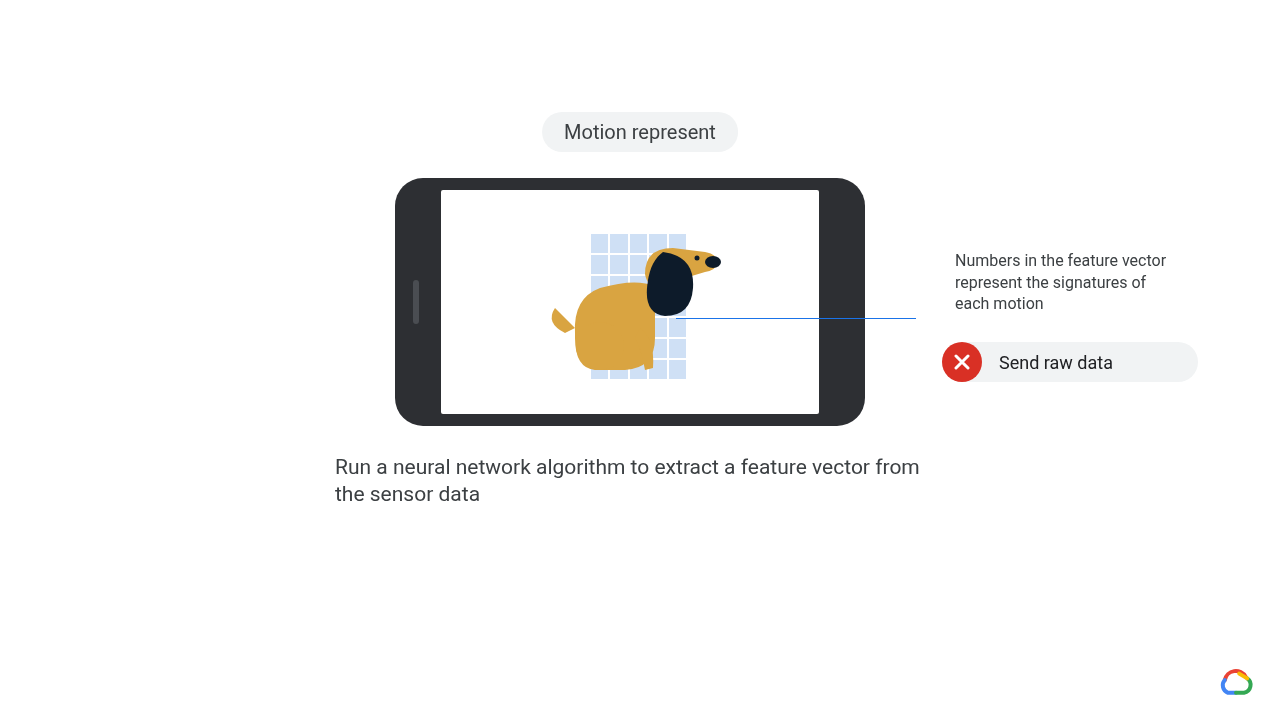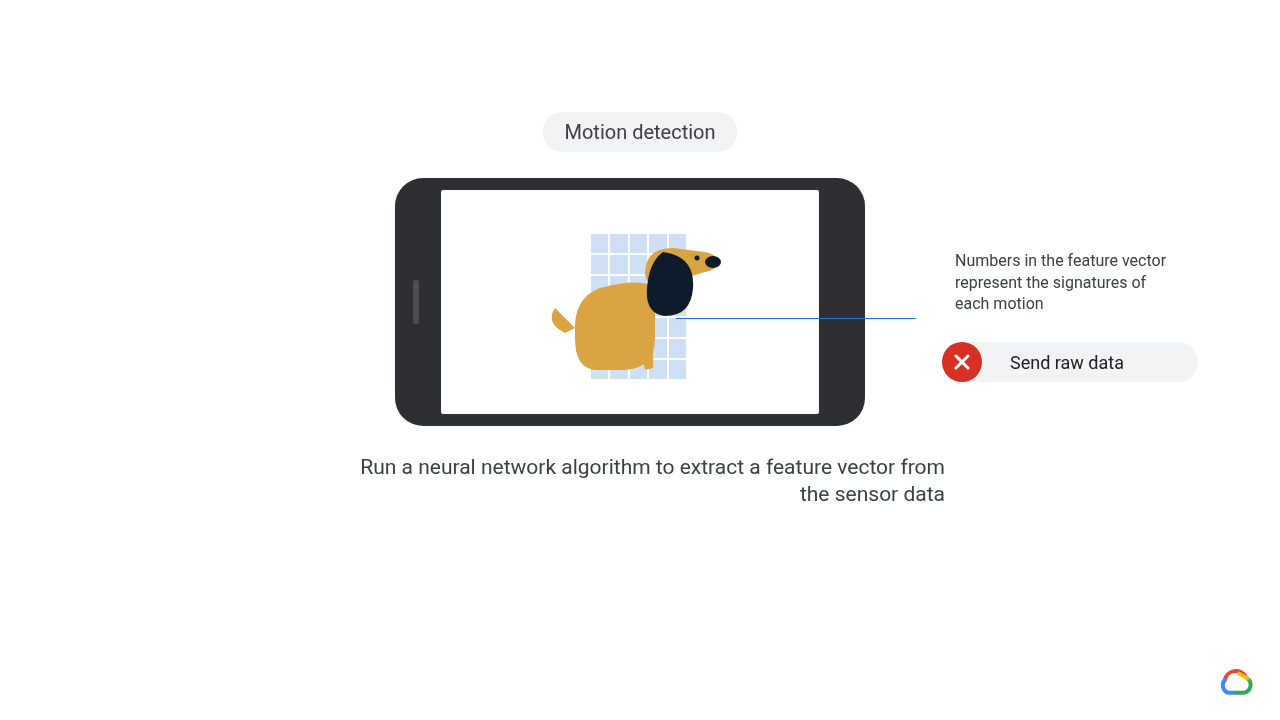--- a/index.html
+++ b/index.html
@@ -73,21 +73,21 @@
     top: 48px;
     width: 190px;
     height: 150px;
   }
   .caption {
     position: absolute;
     top: 454px;
     left: 50%;
     transform: translateX(-50%);
     width: 610px;
-    text-align: right;
+    text-align: left;
     color: #3c4043;
     font-size: 21px;
     line-height: 1.3;
   }
   .annotation-line {
     position: absolute;
     top: 318px;
     left: 676px;
     width: 240px;
     height: 0;
@@ -120,37 +120,37 @@
     background: #d93025;
     color: #fff;
     display: flex;
     align-items: center;
     justify-content: center;
     font-size: 20px;
     font-weight: bold;
     flex: none;
   }
   .option .label {
-    margin-left: 28px;
+    margin-left: 17px;
     color: #202124;
     font-size: 18px;
   }
   .logo {
     position: absolute;
     right: 24px;
     bottom: 24px;
     width: 40px;
     height: 32px;
   }
 </style>
 </head>
 <body>
 
 <div class="pill">
-  <span>Motion detection</span>
+  <span>Motion represent</span>
 </div>
 
 <div class="phone">
   <div class="screen">
     <div class="grid">
       <div></div>
         <div></div>
         <div></div>
         <div></div>
         <div></div>

